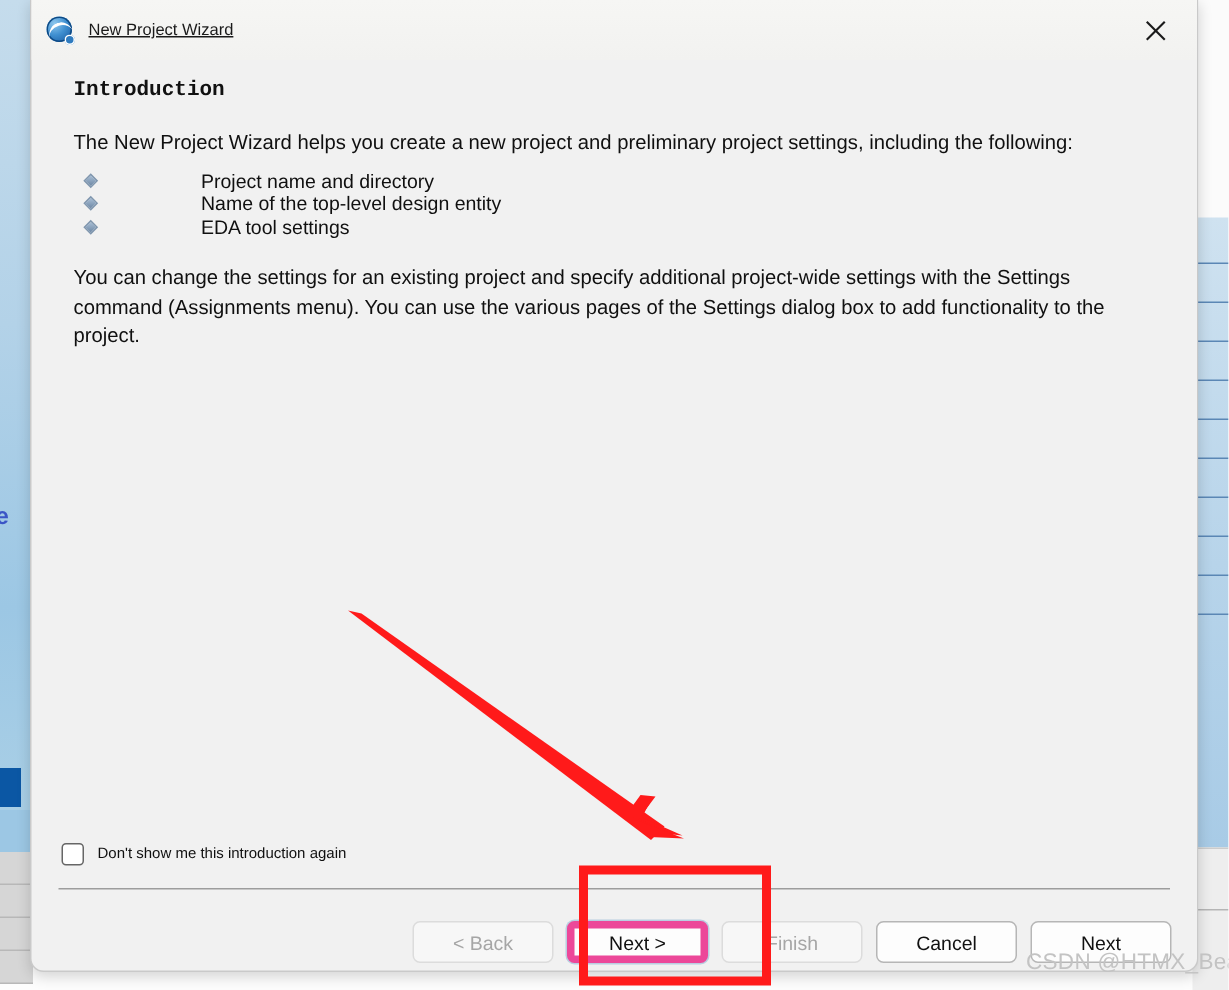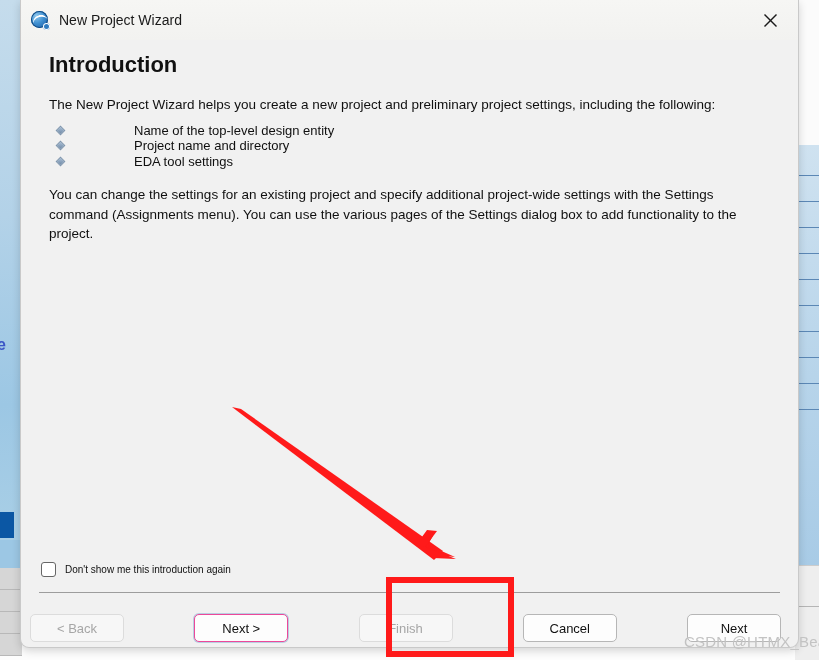--- a/index.html
+++ b/index.html
@@ -95,39 +95,39 @@
     border-top: 2px solid #ffffff;
     border-radius: 60% 60% 0 0 / 100% 100% 0 0;
     transform: rotate(-16deg);
   }
   .app-icon .dot {
     position: absolute; right: 0px; bottom: 0px;
     width: 7px; height: 7px; border-radius: 50%;
     background: #2f7bbf; box-shadow: inset 0 0 0 1px #ffffff;
   }
   .title-text {
-    font-size: 14px; color: #1a1a1a;
+    font-size: 11px; color: #1a1a1a; text-decoration: underline;
   }
   .close-btn {
     position: absolute; right: 0; top: 0;
     width: 56px; height: 40px;
     display: flex; align-items: center; justify-content: center;
     cursor: pointer;
   }
   .close-btn svg { display: block; }
 
   .content {
     padding: 0 14px;
     height: 551px;
     position: relative;
   }
   .page-title {
     margin: 12px 0 0 14px;
-    font-size: 22px; font-weight: 700; color: #111111;
-    font-family: Liberation Sans, sans-serif;
+    font-size: 14px; font-weight: 700; color: #111111;
+    font-family: Liberation Mono, monospace;
   }
   .para {
     margin: 17px 0 0 14px;
     font-size: 13.5px; color: #101010; line-height: 1.45;
     max-width: 710px;
   }
   .para2 { margin-top: 16px; }
   .bullets {
     margin: 8px 0 0 0; padding: 0; list-style: none;
   }
@@ -158,42 +158,42 @@
   .cbox-label { font-size: 10px; color: #101010; }
 
   .divider {
     position: absolute; left: 18px; right: 18px; top: 592px;
     border-top: 1px solid #9d9d9d;
   }
 
   .buttonbar {
     position: absolute; left: 0; right: 0; top: 608px;
     height: 40px;
-    display: flex; justify-content: space-between; align-items: center;
+    display: flex; justify-content: flex-end; align-items: center;
     padding-right: 17px;
   }
   .btn {
     height: 28px; width: 94px;
     margin-left: 9px;
     background: #fdfdfd;
     border: 1px solid #b6b6b6;
     border-radius: 5px;
     font-size: 13px; color: #111111;
     font-family: "Liberation Sans", sans-serif;
     display: flex; align-items: center; justify-content: center;
     cursor: pointer;
   }
   .btn.disabled {
     color: #a6a6a6;
     border-color: #dcdcdc;
     background: #f7f7f7;
     cursor: default;
   }
   .btn.focused {
-    border: 1px solid #ec4899;
+    border: 5px solid #ec4899;
     box-shadow: 0 0 0 1px rgba(21,105,181,0.25);
   }
 
   
   .anno-svg {
     position: absolute; left: 0; top: 0;
     width: 819px; height: 660px;
     pointer-events: none;
   }
   .watermark {
@@ -260,25 +260,25 @@
     </div>
 
     <div class="content">
       <div class="page-title">Introduction</div>
 
       <div class="para">The New Project Wizard helps you create a new project and preliminary project settings, including the following:</div>
 
       <ul class="bullets">
         <li>
           <span class="dia"></span>
-          <span>Name of the top-level design entity</span>
+          <span>Project name and directory</span>
         </li>
         <li>
           <span class="dia"></span>
-          <span>Project name and directory</span>
+          <span>Name of the top-level design entity</span>
         </li>
         <li>
           <span class="dia"></span>
           <span>EDA tool settings</span>
         </li>
       </ul>
 
       <div class="para para2">You can change the settings for an existing project and specify additional project-wide settings with the Settings command (Assignments menu). You can use the various pages of the Settings dialog box to add functionality to the project.</div>
 
       <div class="checkbox-row">

